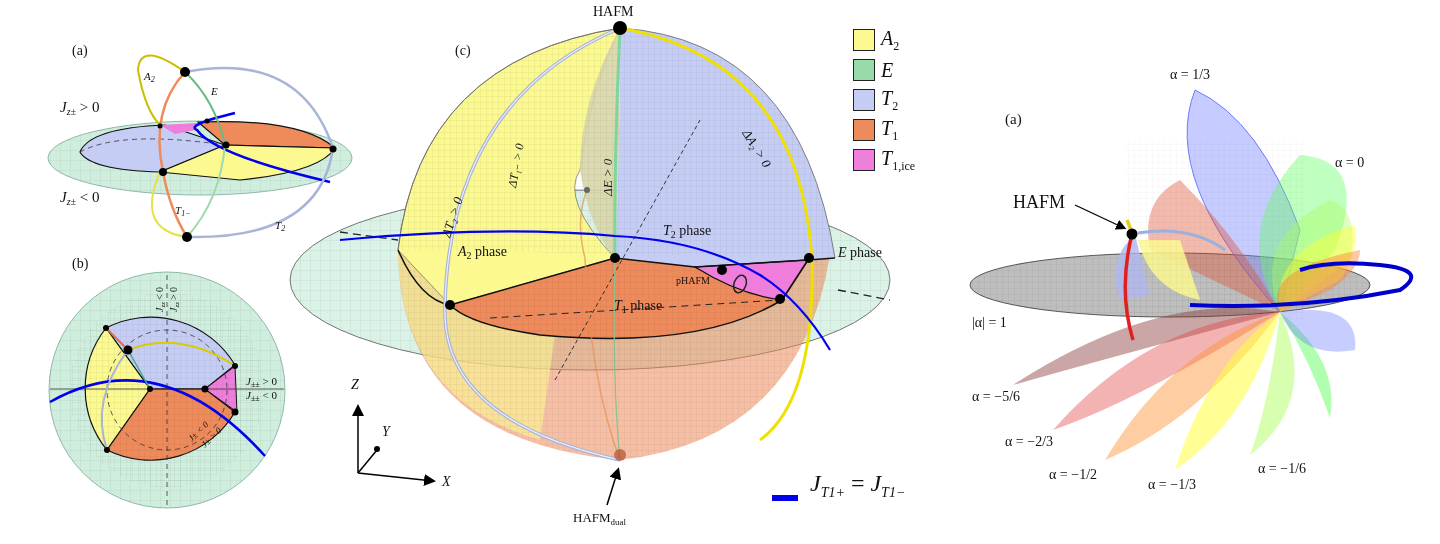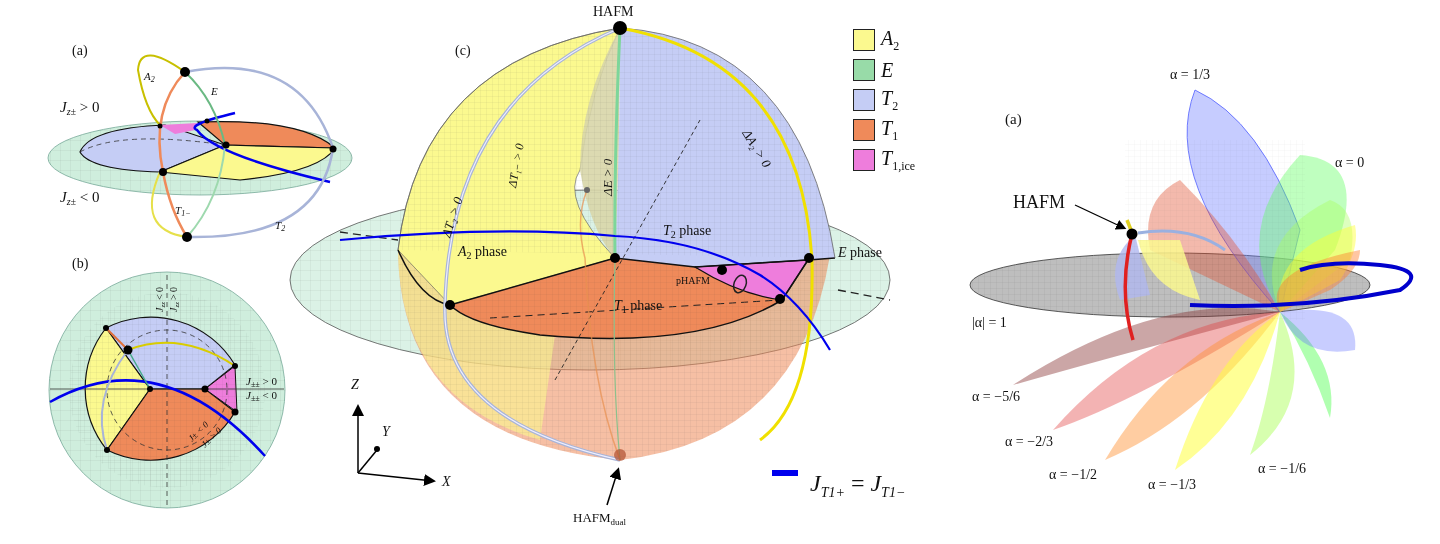--- a/index.html
+++ b/index.html
@@ -6,21 +6,21 @@
   body { width: 1440px; height: 544px; position: relative; overflow: hidden;
          font-family: "Liberation Serif", "DejaVu Serif", serif; color: #111; }
   svg { position: absolute; left: 0; top: 0; }
   .lbl { font-family: "Liberation Serif", "DejaVu Serif", serif; fill: #111; }
   .it { font-style: italic; }
   .legend { position: absolute; left: 853px; top: 25px; }
   .legend-row { display: flex; align-items: center; height: 30px; }
   .swatch { width: 22px; height: 22px; border: 1.5px solid #222; box-sizing: border-box; margin-right: 6px; }
   .legend-lbl { font-style: italic; font-size: 20px; }
   .legend-lbl sub { font-size: 12px; font-style: normal; }
-  .blue-legend { position: absolute; left: 772px; top: 470px; display: flex; align-items: flex-start; }
+  .blue-legend { position: absolute; left: 772px; top: 470px; display: flex; align-items: flex-end; }
   .blue-bar { width: 26px; height: 6px; background: #0000ee; margin-right: 12px; }
   .blue-text { font-size: 24px; font-style: italic; }
   .blue-text sub { font-size: 14px; }
 </style>
 </head>
 <body>
 
 <svg width="1440" height="544" viewBox="0 0 1440 544">
   <defs>
     <pattern id="grid" width="10" height="10" patternUnits="userSpaceOnUse">

